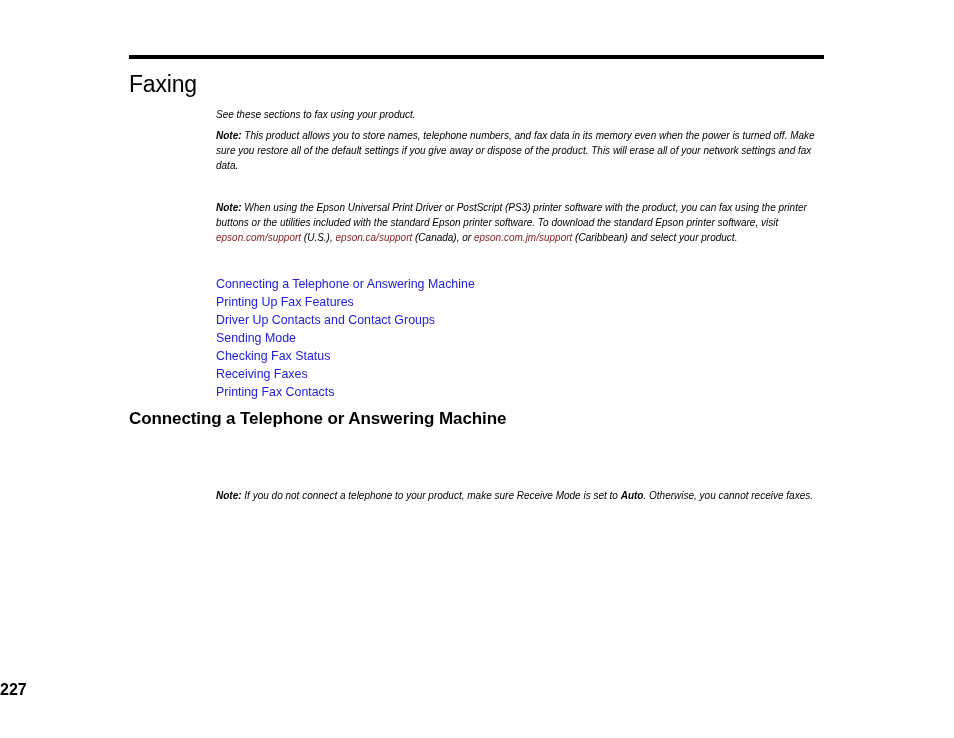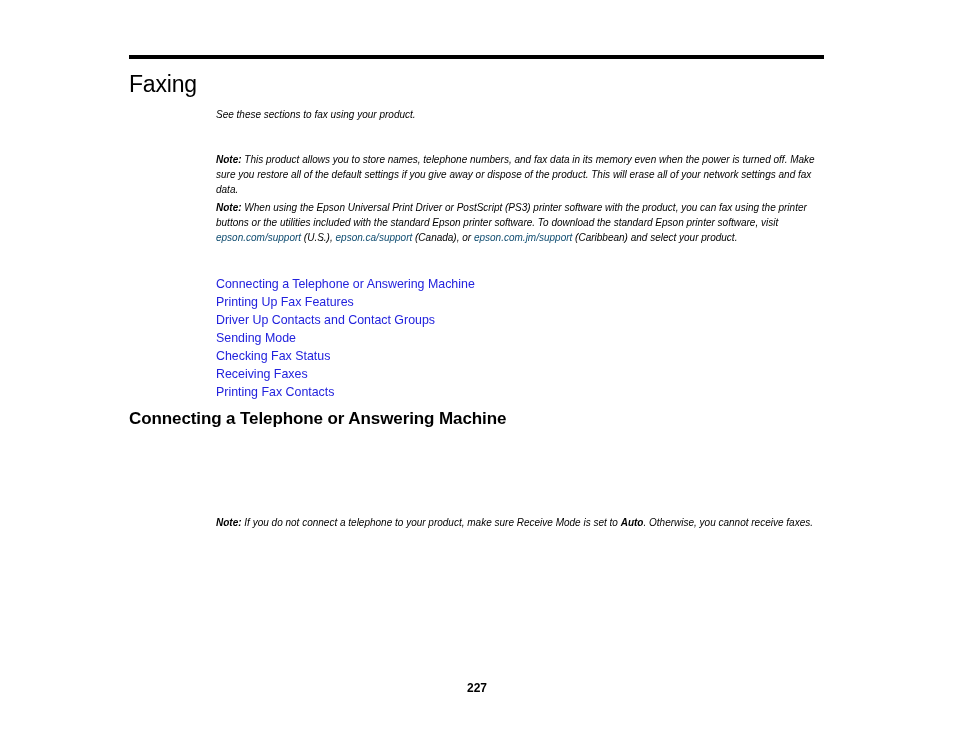--- a/index.html
+++ b/index.html
@@ -65,24 +65,24 @@
     margin: 0;
     font-size: 10px;
     line-height: 15.2px;
     color: #000000;
     text-align: left;
     font-style: italic;
   }
   .para b { font-weight: bold; }
 
   .p-intro   { position: absolute; top: 107px; }
-  .p-note1   { position: absolute; top: 152px; }
+  .p-note1   { position: absolute; top: 128px; }
   .p-note2   { position: absolute; top: 200px; }
   .p-body1   { position: absolute; top: 436px; }
-  .p-note3   { position: absolute; top: 515px; }
+  .p-note3   { position: absolute; top: 488px; }
 
   
   .link-list {
     position: absolute;
     left: 216px;
     top: 274px;
     margin: 0;
     padding: 0;
     list-style: none;
   }
@@ -92,33 +92,32 @@
     height: 18px;
     line-height: 18px;
   }
   .doc-link {
     font-size: 12.4px;
     color: #2222dd;
     text-decoration: none;
     cursor: pointer;
   }
   .inline-link {
-    color: #0c4a6e;
+    color: #7f1d1d;
     text-decoration: none;
     cursor: pointer;
   }
 
   
   .page-number {
     position: absolute;
     left: 0;
     right: 0;
     top: 681px;
-    text-align: center;
-    font-size: 12px;
+    font-size: 16px;
     font-weight: bold;
     color: #000000;
   }
 </style>
 </head>
 <body>
 
 <div class="page">
 
   <div class="top-rule"></div>

